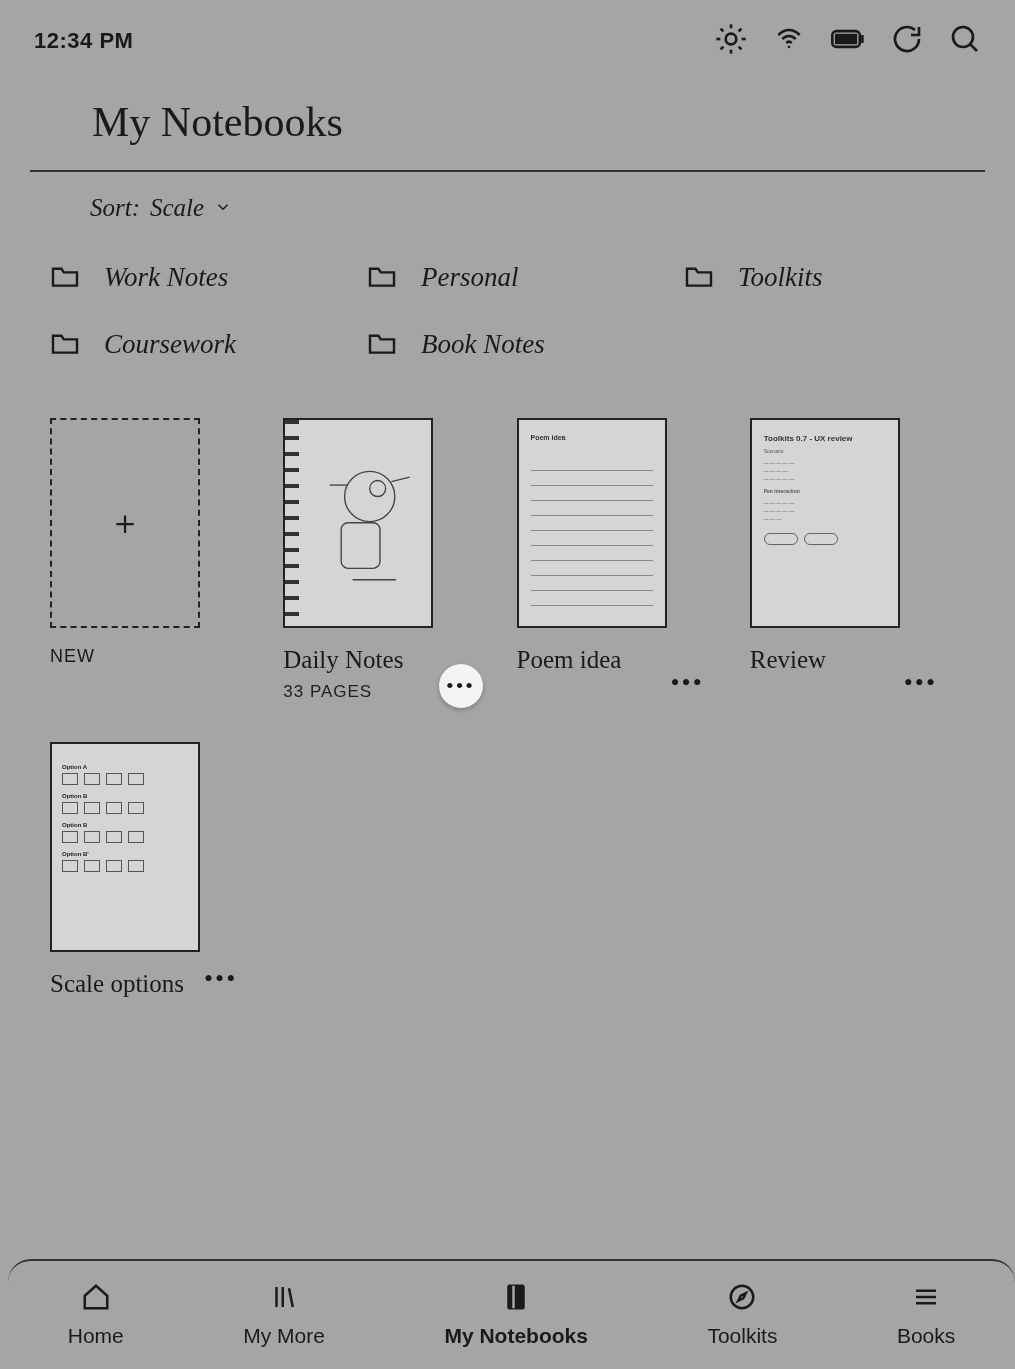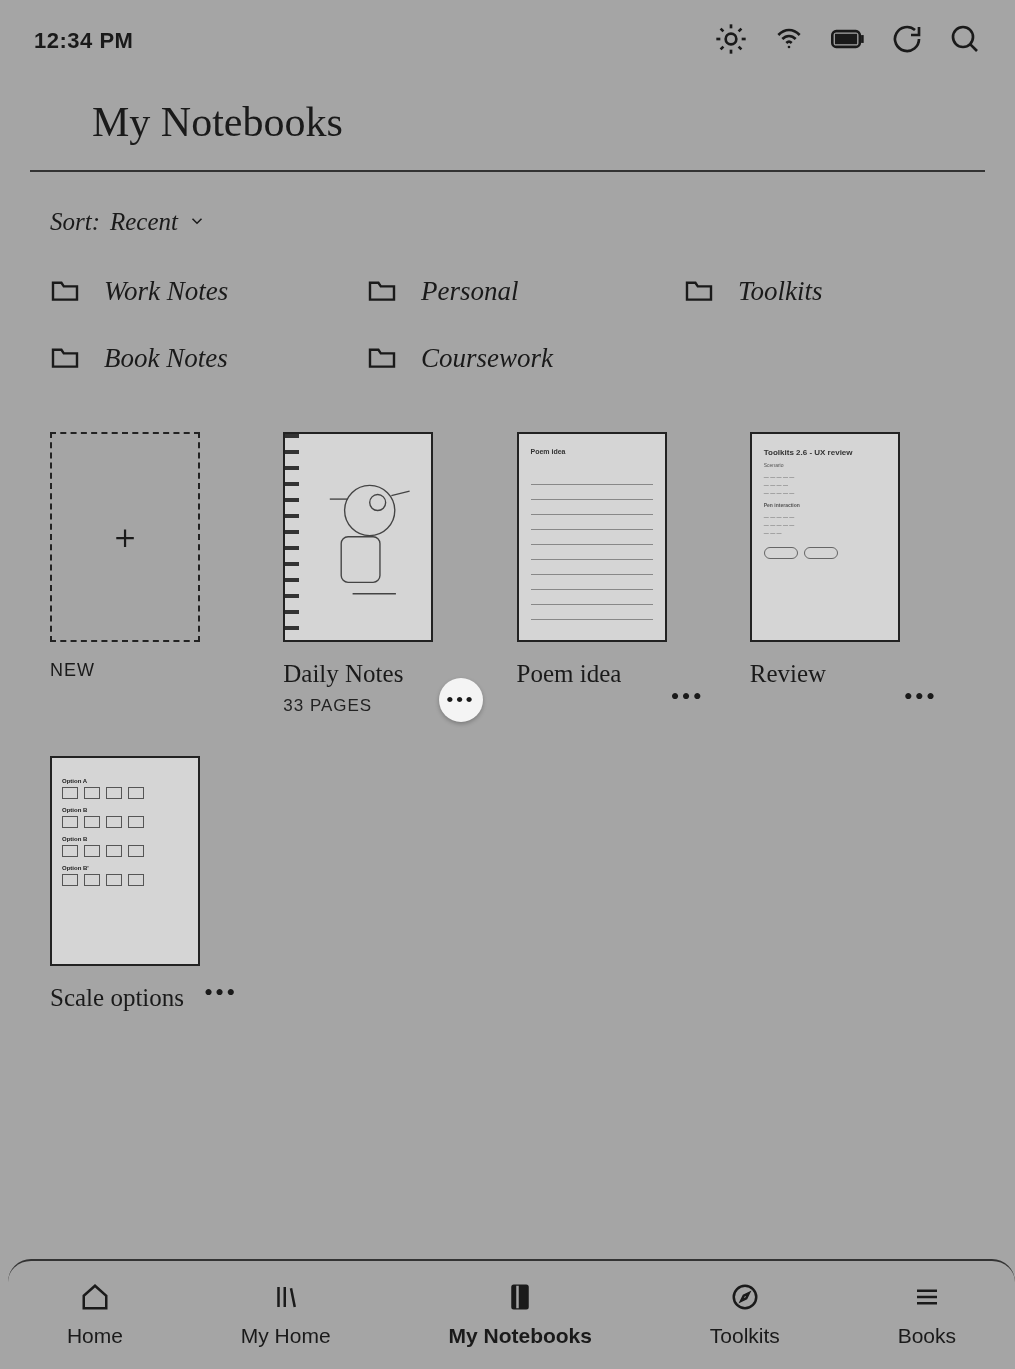--- a/index.html
+++ b/index.html
@@ -28,21 +28,21 @@
   .status-icons{display:flex;gap:26px;align-items:center;}
   .status-icons svg{width:32px;height:32px;stroke:var(--ink);fill:none;stroke-width:2;}
   
   .page-title{
     font-size:42px;font-weight:400;
     padding:38px 0 24px 62px;
     border-bottom:2px solid #333;
     margin:0 30px;
   }
   
-  .sort-row{padding:36px 0 0 50px;font-style:italic;font-size:25px;display:flex;align-items:center;gap:10px;}
+  .sort-row{padding:22px 0 0 50px;font-style:italic;font-size:25px;display:flex;align-items:center;gap:10px;margin-left:40px;}
   .sort-row svg{width:18px;height:18px;stroke:var(--ink);fill:none;stroke-width:2;}
   
   .folders{
     display:grid;
     grid-template-columns:repeat(3,1fr);
     column-gap:10px;row-gap:32px;
     padding:40px 50px 0 50px;
     gap:36px;
   }
   .folder{display:flex;align-items:center;gap:24px;cursor:pointer;}
@@ -153,21 +153,21 @@
           <line x1="21" y1="21" x2="16" y2="16"></line>
         </svg>
     </span>
   </div>
 </div>
 
 <h1 class="page-title">My Notebooks</h1>
 
 <div class="sort-row">
   <span>Sort: </span>
-  <span>Recent</span>
+  <span>Scale</span>
   <span>
     <svg viewBox="0 0 24 24">
         <polyline points="6 9 12 15 18 9"></polyline>
       </svg>
   </span>
 </div>
 
 <div class="folders">
   <div class="folder">
     <span><svg viewBox="0 0 24 20">
@@ -184,27 +184,27 @@
   <div class="folder">
     <span><svg viewBox="0 0 24 20">
           <path d="M2 4h7l2 3h11v11H2z"></path>
         </svg></span>
     <span class="folder-label">Toolkits</span>
   </div>
   <div class="folder">
     <span><svg viewBox="0 0 24 20">
           <path d="M2 4h7l2 3h11v11H2z"></path>
         </svg></span>
+    <span class="folder-label">Coursework</span>
+  </div>
+  <div class="folder">
+    <span><svg viewBox="0 0 24 20">
+          <path d="M2 4h7l2 3h11v11H2z"></path>
+        </svg></span>
     <span class="folder-label">Book Notes</span>
-  </div>
-  <div class="folder">
-    <span><svg viewBox="0 0 24 20">
-          <path d="M2 4h7l2 3h11v11H2z"></path>
-        </svg></span>
-    <span class="folder-label">Coursework</span>
   </div>
 </div>
 
 <div class="notebooks">
 
   <div class="nb new-tile">
     <div class="thumb">
       <span class="plus">＋</span>
     </div>
     <div class="new-label">NEW</div>
@@ -233,21 +233,21 @@
     <div class="thumb">
       <div class="tiny-title">Poem idea</div>
       <div class="lines"></div>
     </div>
     <div class="nb-title">Poem idea</div>
     <div class="more-icon">•••</div>
   </div>
 
   <div class="nb">
     <div class="thumb">
-      <div class="tiny-title" style="font-size:8px">Toolkits 2.6 - UX review</div>
+      <div class="tiny-title" style="font-size:8px">Toolkits 0.7 - UX review</div>
       <div class="tiny-para">Scenario</div>
       <div class="tiny-para">— — — — —<br>— — — —<br>— — — — —</div>
       <div class="tiny-para" style="font-weight:700">Pen interaction</div>
       <div class="tiny-para">— — — — —<br>— — — — —<br>— — —</div>
       <div style="display:flex;gap:6px;padding:10px 8px 0 12px">
         <span style="border:1px solid #666;border-radius:8px;width:34px;height:12px"></span>
         <span style="border:1px solid #666;border-radius:8px;width:34px;height:12px"></span>
       </div>
     </div>
     <div class="nb-title">Review</div>
@@ -299,21 +299,21 @@
           <path d="M3 11 12 3l9 8v10H3z"></path>
         </svg></span>
     <span class="nav-label">Home</span>
   </div>
   <div class="nav-item">
     <span><svg viewBox="0 0 24 24">
           <line x1="6" y1="4" x2="6" y2="20"></line>
           <line x1="11" y1="4" x2="11" y2="20"></line>
           <line x1="16" y1="5" x2="19" y2="20"></line>
         </svg></span>
-    <span class="nav-label">My Home</span>
+    <span class="nav-label">My More</span>
   </div>
   <div class="nav-item active">
     <span><svg viewBox="0 0 24 24">
           <rect x="6" y="3" width="12" height="18" rx="1"></rect>
           <line x1="10" y1="3" x2="10" y2="21" stroke="#a5a5a5"></line>
         </svg></span>
     <span class="nav-label">My Notebooks</span>
   </div>
   <div class="nav-item">
     <span><svg viewBox="0 0 24 24">

